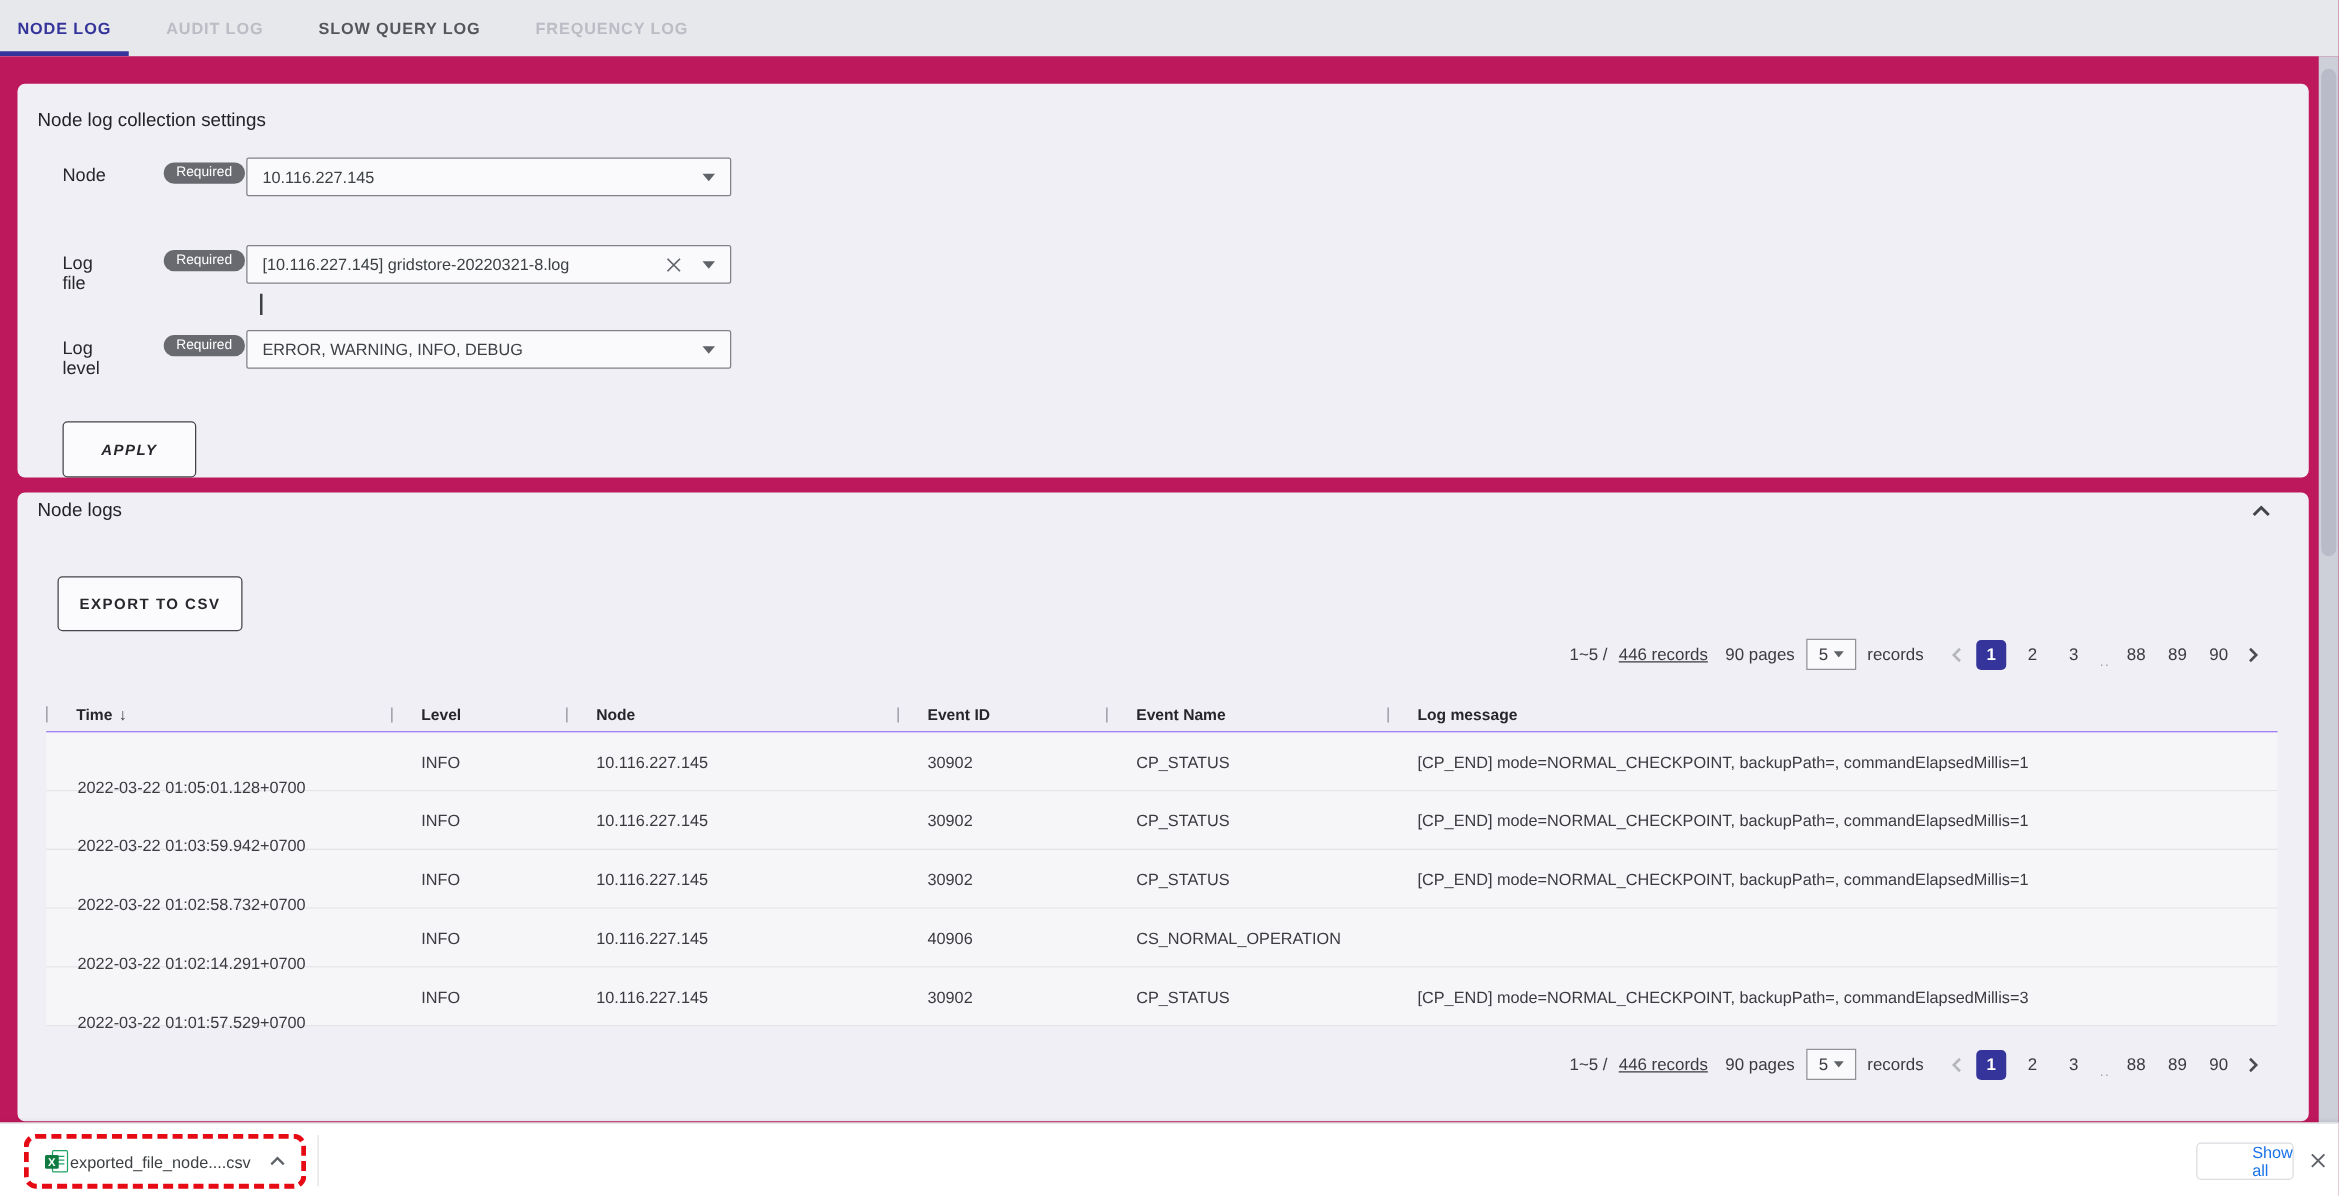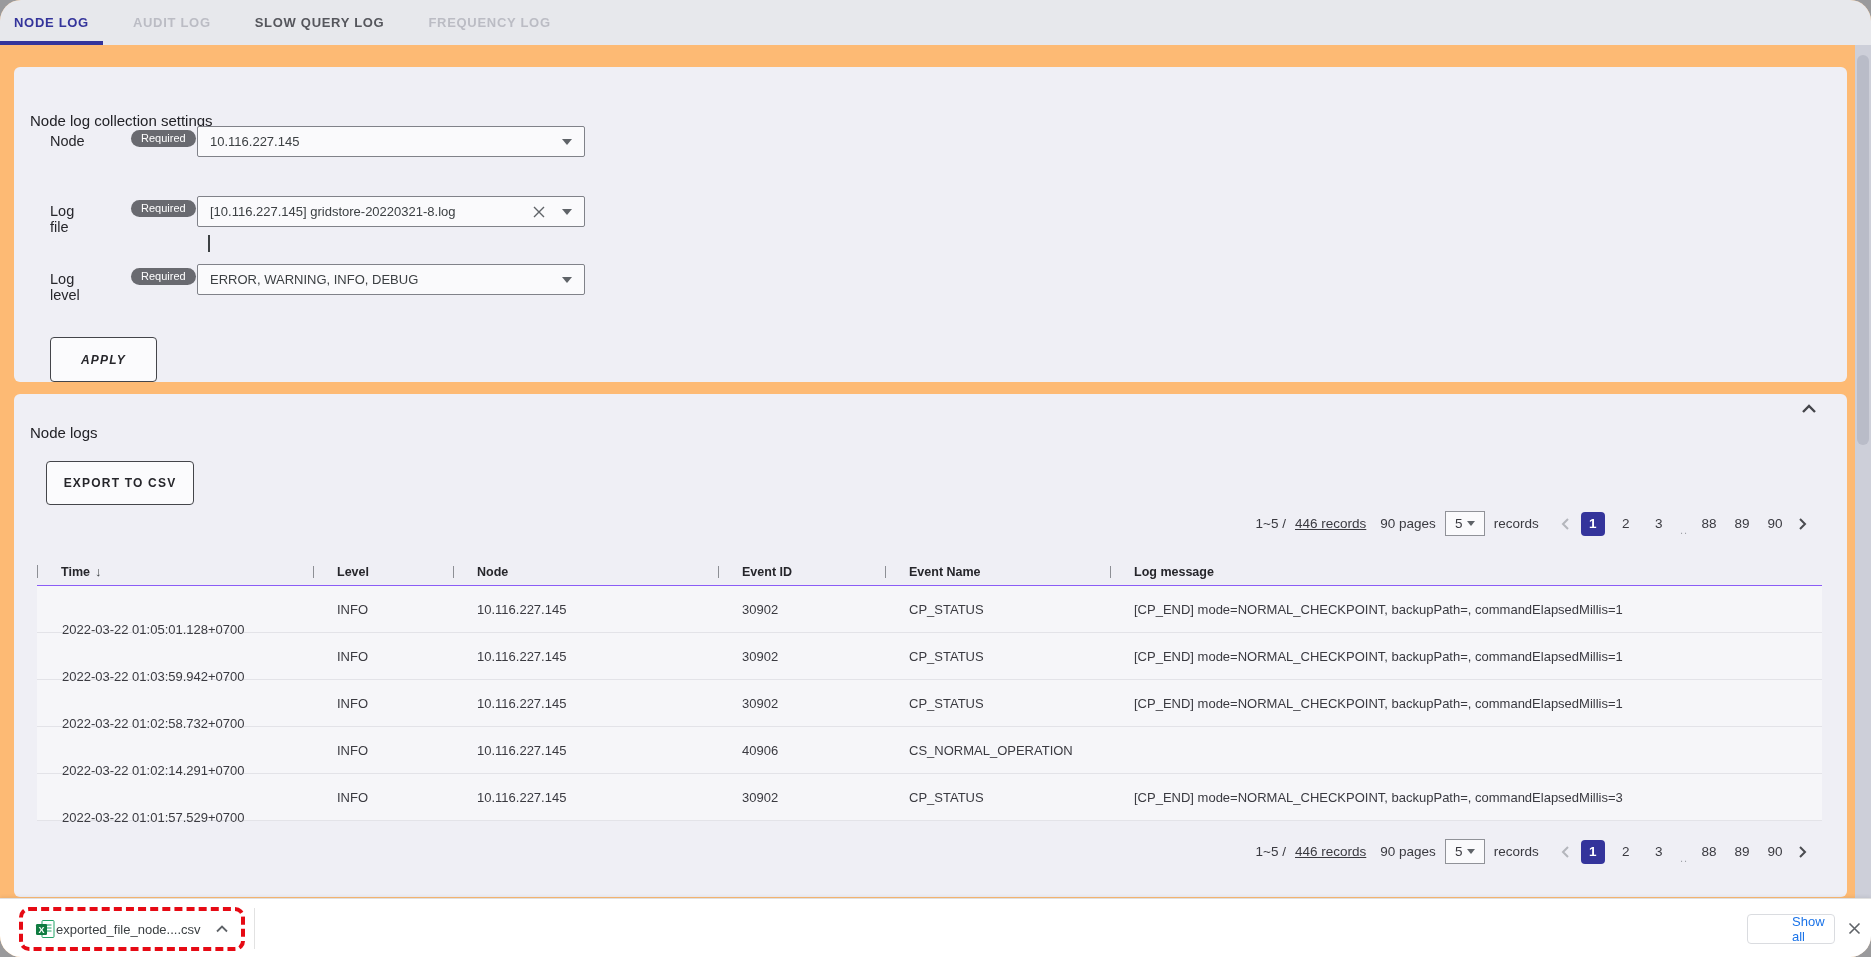--- a/index.html
+++ b/index.html
@@ -1,33 +1,33 @@
 <!DOCTYPE html>
 <html><head>
 <meta charset="utf-8">
 <style>
   * { margin:0; padding:0; box-sizing:border-box; }
   body { font-family:"Liberation Sans", sans-serif; background:#9a9a9c; }
-  .screen{ position:relative; width:1871px; height:957px; background:#fdba74; overflow:hidden;
-           font-family:"Liberation Sans", sans-serif;border-radius:21px; }
+  .screen{ position:relative; width:1871px; height:957px; background:#be185d; overflow:hidden;
+           font-family:"Liberation Sans", sans-serif; }
 
   
   .tabbar{ position:absolute; top:0; left:0; right:0; height:45px; background:#E7E8EC;
            display:flex; align-items:stretch; }
   .tab{ display:flex; align-items:center; padding:0 14px; margin-right:16px; font-size:13px;
         font-weight:700; letter-spacing:.7px; color:#55565C; cursor:pointer; }
   .tab.disabled{ color:#BBBCC4; }
   .tab.active{ color:#34349B; box-shadow:inset 0 -4px 0 #34349B; }
 
   
   .card{ position:absolute; left:14px; width:1833px; background:#EFEFF5; border-radius:6px; }
   .card-settings{ top:67px; height:315px; }
   .card-logs{ top:394px; height:503px; }
 
-  .card-title{ position:absolute; left:16px; font-size:15px; color:#222227;margin-top:24px; }
+  .card-title{ position:absolute; left:16px; font-size:15px; color:#222227; }
 
   
   .frow{ position:absolute; left:36px; height:31px; }
   .flabel{ position:absolute; left:0; top:7px; font-size:14.5px; color:#26262B; }
   .badge{ position:absolute; left:81px; top:4px; background:#696A70; color:#fff; font-size:11px;
           padding:3px 10px; border-radius:10px; line-height:1; }
   .sel{ position:absolute; left:147px; top:0; width:388px; height:31px; background:#FAFAFC;
         border:1px solid #808289; border-radius:2px; display:flex; align-items:center;
         font-size:13px; color:#3C4043; padding:0 12px; cursor:pointer; }
   .sel .val{ flex:1; white-space:nowrap; overflow:hidden; }
@@ -85,21 +85,21 @@
                  background:#B9BCC8; border-radius:6px; }
 
   
   .downloadbar{ position:absolute; left:0; right:0; bottom:0; height:59px; background:#FFFFFF;
                 border-top:1px solid #E0E0E0; box-shadow:0 -1px 4px rgba(0,0,0,.08); }
   .dl-highlight{ position:absolute; left:19px; top:8px; width:226px; height:44px;
                  border:4px dashed #E60A14; border-radius:10px; display:flex; align-items:center;
                  padding:0 12px; cursor:pointer; }
   .dl-name{ font-size:13px; color:#3C4043; flex:1; white-space:nowrap; }
   .dl-sep{ position:absolute; left:254px; top:9px; width:1px; height:41px; background:#E2E2E2; }
-  .btn-showall{ position:absolute; right:36px; top:15px; width:88px; height:30px;
+  .btn-showall{ position:absolute; right:36px; top:15px; width:78px; height:30px;
                 border:1px solid #DADCE0; border-radius:4px; background:#fff; color:#1A73E8;
                 font-size:13px; display:flex; align-items:center; justify-content:center; cursor:pointer;padding-left:44px; }
   .dl-close{ position:absolute; right:9px; top:22px; cursor:pointer; display:flex; }
 </style>
 </head>
 <body>
 
 <div class="screen">
 
   <div class="tabbar">

